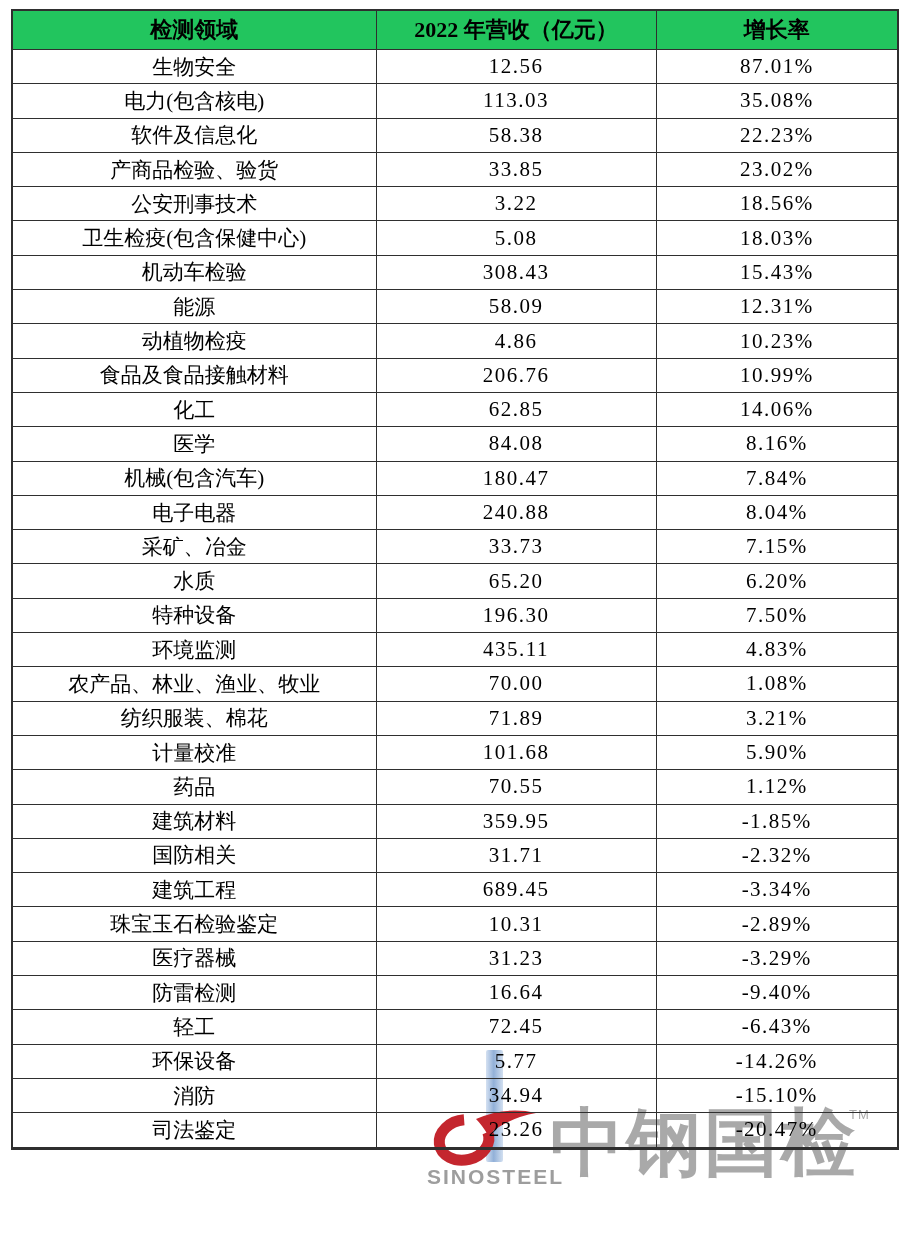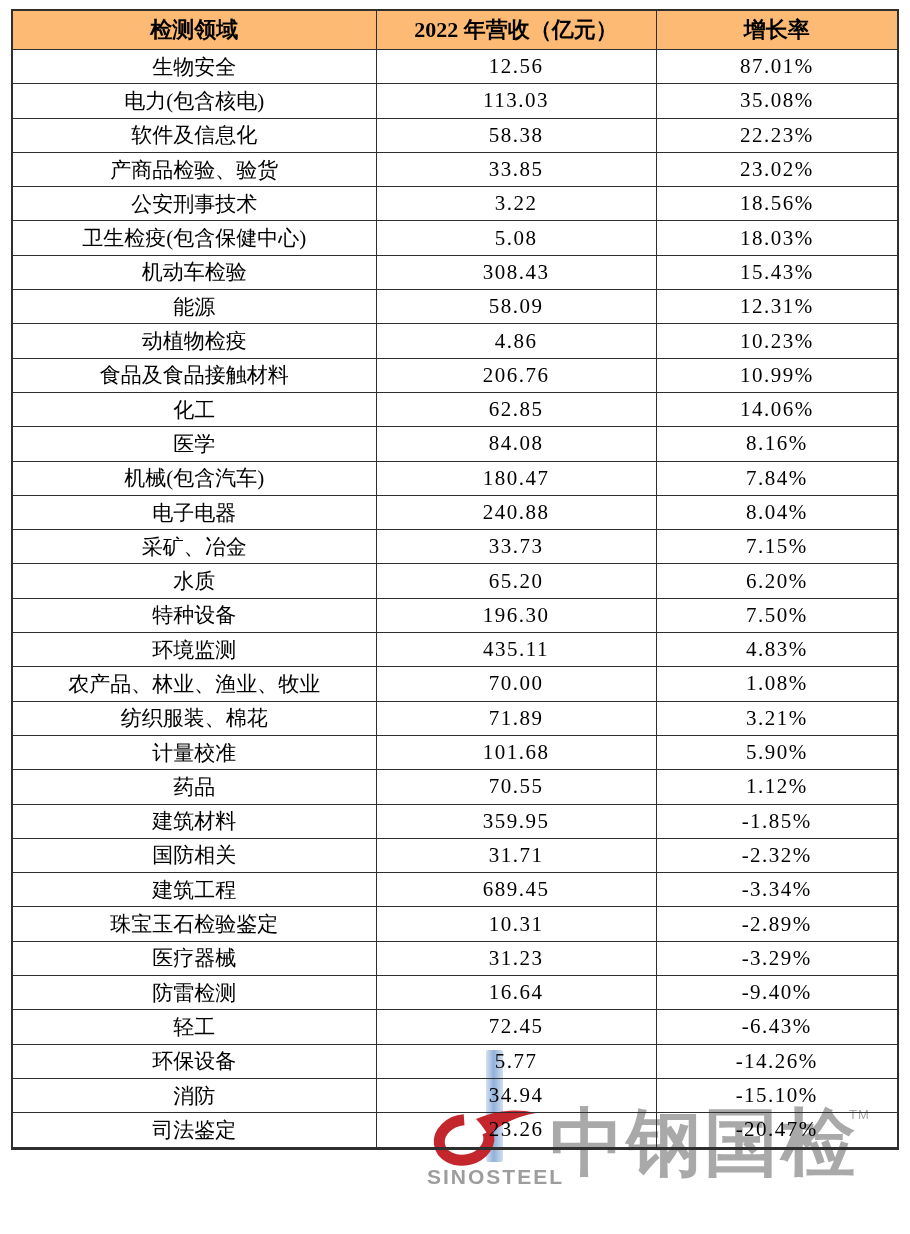--- a/index.html
+++ b/index.html
@@ -94,21 +94,21 @@
     border: 1px solid #2f2f2f;
     text-align: center;
     vertical-align: middle;
     padding: 0;
     color: #000000;
     overflow: hidden;
     white-space: nowrap;
   }
   table.report thead th {
     height: 38px;
-    background: #fdba74;
+    background: #22c55e;
     font-size: 22px;
     font-weight: 700;
   }
   table.report tbody td {
     height: 33.3px;
     font-size: 21px;
     font-weight: 400;
   }
   table.report tbody td.num {
     letter-spacing: 1.5px;

